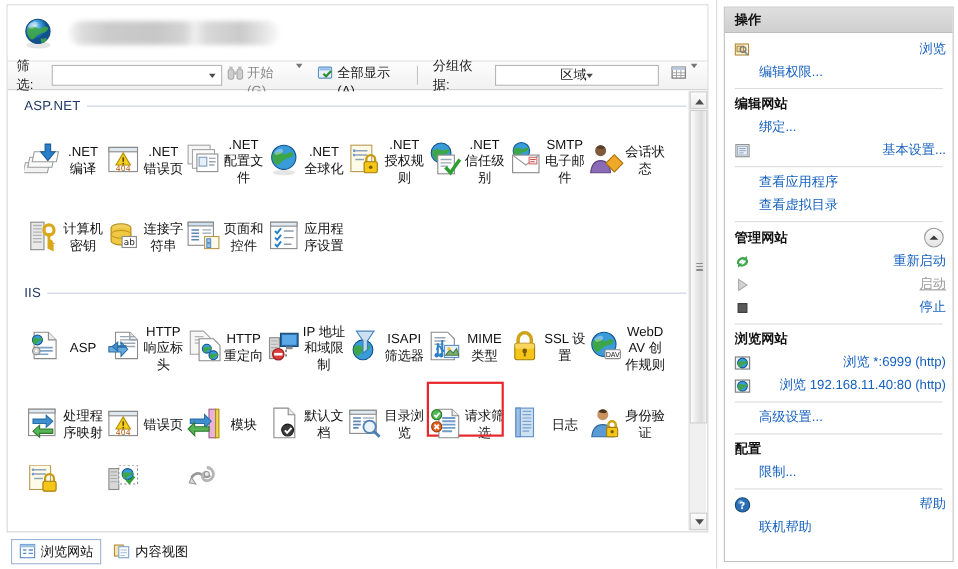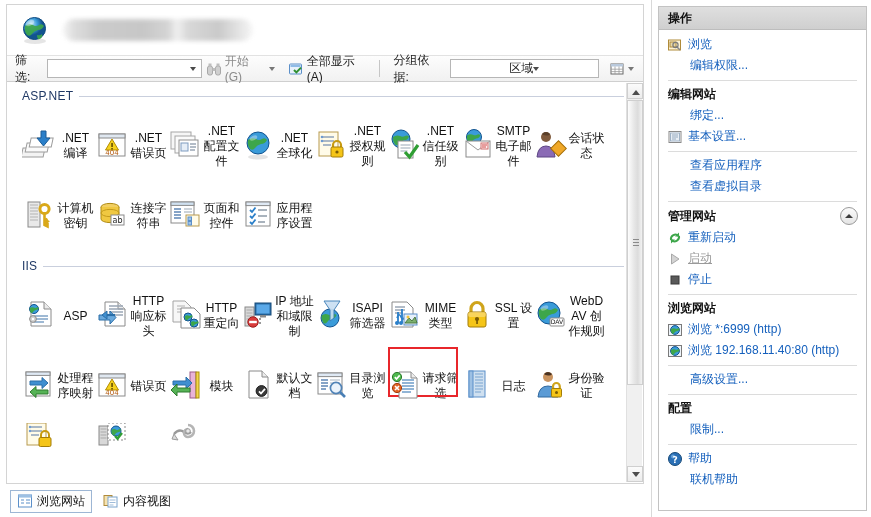--- a/index.html
+++ b/index.html
@@ -44,21 +44,21 @@
     box-sizing:border-box;
   }
   .fb-label{ padding:0 5px 0 8px; }
   .fb-combo{
     width:155px; height:19px; border:1px solid #b6b6b6; background:#fff;
     display:flex; align-items:center; justify-content:flex-end; box-sizing:border-box;
   }
   .caret{ width:0;height:0;border-left:3.5px solid transparent;border-right:3.5px solid transparent;
           border-top:4px solid #4a4a4a; margin-right:5px;}
   .caret.sm{ border-top-color:#777; }
-  .fb-btn{ display:flex; align-items:center; gap:3px; padding:0 4px; height:21px; color:#8a8a8a;}
+  .fb-btn{ display:flex; align-items:flex-start; gap:3px; padding:0 4px; height:21px; color:#8a8a8a;}
   .fb-btn.enabled{ color:#1c1c1c; }
   .sep{ width:1px; height:17px; background:#c6c6c6; margin:0 5px; }
   .mini-ico{ width:16px; height:16px; position:relative; flex:0 0 16px;}
 
   
   .feature-area{
     position:absolute; left:1px; top:78px; right:1px; bottom:1px;
     background:#fff; overflow:hidden;
   }
   .group{ position:relative; margin:6px 18px 0 14px; }
@@ -121,21 +121,21 @@
   }
   .act-title{
     height:23px; background:linear-gradient(#dfdfdf,#cfcfcf);
     border-bottom:1px solid #bdbdbd;
     display:flex; align-items:center; padding-left:9px; font-size:12px; font-weight:bold; color:#111;
     box-sizing:border-box;
   }
   .act-body{ padding:4px 0 0 0; }
   .arow{
     display:flex; align-items:center; min-height:19px; padding:1px 6px 1px 8px;
-    font-size:12px; color:#1560bd; gap:5px; white-space:nowrap;
+    font-size:12px; color:#1560bd; gap:5px; white-space:nowrap;justify-content:space-between;
   }
   .arow.head{ color:#111; font-weight:bold; padding-left:9px; margin-top:3px; }
   .arow.indent{ padding-left:31px; }
   .arow.disabled{ color:#9a9a9a;text-decoration:underline; }
   .arow .ico16{ width:16px; height:16px; flex:0 0 16px; position:relative; }
   .adivider{ height:1px; background:#dcdcdc; margin:4px 9px 3px 9px; }
   .sec-head{
     display:flex; align-items:center; justify-content:space-between;
     padding:2px 8px 2px 9px; font-size:12px; font-weight:bold; color:#111;
   }

